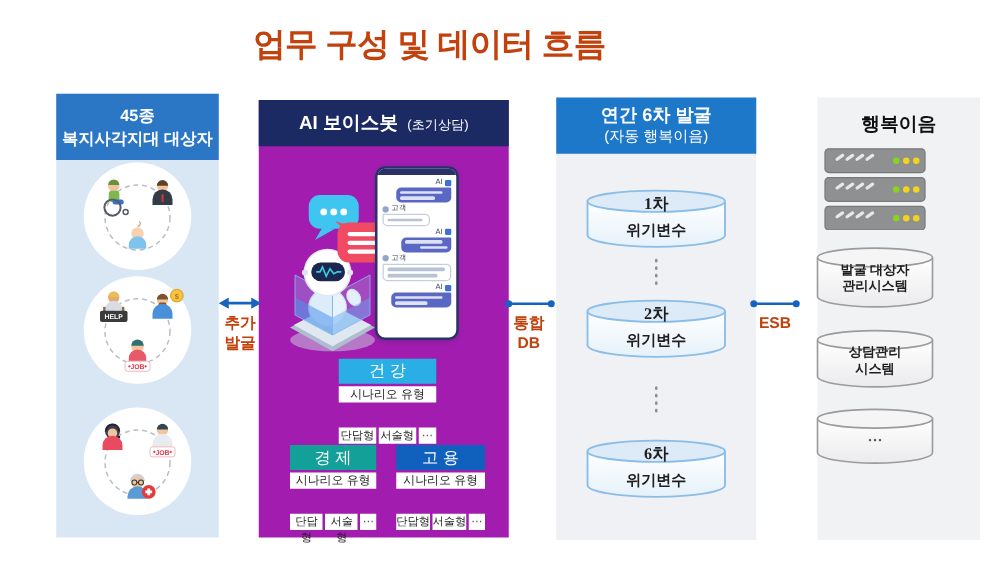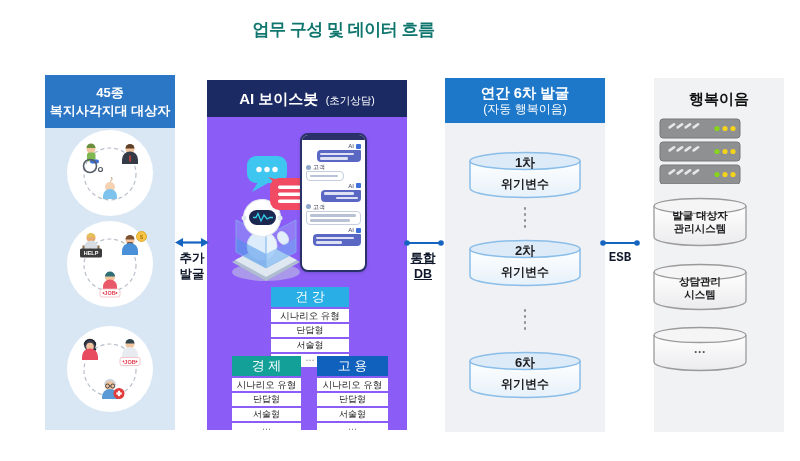--- a/index.html
+++ b/index.html
@@ -2,48 +2,48 @@
 <html><head>
 <meta charset="utf-8">
 <style>
   * { margin:0; padding:0; box-sizing:border-box; }
   html,body { background:#ffffff; }
   .canvas { position:relative; width:800px; height:461px; background:#ffffff;
             font-family:"Liberation Sans", sans-serif; overflow:hidden; }
   .abs { position:absolute; }
 
   .page-title { position:absolute; left:0; top:18px; width:687px; text-align:center;
-                font-size:17px; font-weight:800; color:#0f766e; letter-spacing:-0.5px; }
+                font-size:26px; font-weight:800; color:#c2410c; letter-spacing:-0.5px; }
 
   
   .panel { position:absolute; }
   .p1 { left:45px; top:75px; width:130px; height:355px; background:#D9E7F5; }
   .p1-header { position:absolute; left:0; top:0; width:130px; height:53px; background:#2B77C5;
                color:#fff; font-weight:700; font-size:13px; text-align:center; line-height:18px; padding-top:9px; }
-  .p2 { left:207px; top:80px; width:200px; height:350px; background:#8b5cf6;padding-left:26px; }
+  .p2 { left:207px; top:80px; width:200px; height:350px; background:#a21caf;padding-left:26px; }
   .p2-header { position:absolute; left:0; top:0; width:200px; height:37px; background:#1B2A63;
                color:#fff; text-align:center; line-height:37px; }
   .p2-header .main { font-size:15px; font-weight:700; }
   .p2-header .sub  { font-size:10.5px; font-weight:400; margin-left:3px; }
   .p3 { left:445px; top:78px; width:160px; height:354px; background:#F0F1F4; }
   .p3-header { position:absolute; left:0; top:0; width:160px; height:45px; background:#1E78CA;
                color:#fff; text-align:center; padding-top:6px; }
   .p3-header .main { font-size:14.5px; font-weight:700; line-height:18px; }
   .p3-header .sub  { font-size:12px; font-weight:400; line-height:15px; }
   .p4 { left:635px; top:78px; width:130px; height:354px; background:#F1F2F4;margin-left:19px; }
   .p4-title { position:absolute; left:0; top:12px; width:130px; text-align:center;
               font-size:15px; font-weight:700; color:#111; }
 
   
   .figcircle { position:absolute; width:86px; height:86px; background:#ffffff; border-radius:50%; }
   .figcircle svg { position:absolute; left:0; top:0; }
 
   
   .conn-label { position:absolute; text-align:center; font-size:12.5px; font-weight:700;
-                color:#0f172a; line-height:16px; }
+                color:#c2410c; line-height:16px; }
 
   
   .phone { position:absolute; left:300px; top:133px; width:67px; height:139px;
            background:#fff; border:2px solid #2A3168; border-radius:8px; overflow:hidden;
            box-shadow:0 1px 3px rgba(30,50,90,.25); }
   .phone-bar { height:5px; background:#2A3168; }
   .chat { padding:2px 4px; display:flex; flex-direction:column; gap:1px; }
   .msg { display:flex; flex-direction:column; }
   .msg.right { align-items:flex-end; }
   .msg.left  { align-items:flex-start; }
@@ -59,28 +59,28 @@
 
   
   .catbox { position:absolute; }
   .cat-header { height:20px; line-height:20px; text-align:center; color:#fff;
                 font-size:13px; font-weight:400; }
   .cat-health .cat-header { background:#29AEE6; }
   .cat-econ   .cat-header { background:#13A098; }
   .cat-emp    .cat-header { background:#1061BD; }
   .cat-sub { margin-top:2px; background:#fff; height:13px; line-height:13px;
              text-align:center; font-size:9.5px; color:#222; }
-  .cat-cells { margin-top:2px; display:flex; gap:2px;flex-direction:column; }
+  .cat-cells { margin-top:20px; display:flex; gap:2px; }
   .cat-cell { background:#fff; height:13px; line-height:13px; text-align:center;
               font-size:9px; color:#222; }
   .cat-cell.c1,.cat-cell.c2 { flex:1.15; }
   .cat-cell.c3 { flex:0.55; color:#555; }
 
   
-  .cyl { position:absolute; }
+  .cyl { position:absolute;font-family:Liberation Serif, serif; }
   .cyl svg { position:absolute; left:0; top:0; }
   .cyl .t { position:absolute; left:0; width:100%; text-align:center; color:#1d1d1f; }
   .cyl-blue .t1 { top:4px;  font-size:13px; font-weight:700; }
   .cyl-blue .t2 { top:26px; font-size:12px; font-weight:700; }
   .cyl-gray .t1 { top:13px; font-size:10.5px; font-weight:600; }
   .cyl-gray .t2 { top:26px; font-size:10.5px; font-weight:600; }
   .cyl-gray.single .t1 { top:20px; font-size:12px; font-weight:700; color:#555; }
 
   .vdots { position:absolute; width:8px; display:flex; flex-direction:column; align-items:center; gap:3.5px; }
   .vdots i { width:2.6px; height:2.6px; border-radius:50%; background:#8A8F98; display:block; }
@@ -459,27 +459,27 @@
   <div class="conn-label" style="left:168px; top:250px; width:48px;">
     <div>추가</div>
     <div>발굴</div>
   </div>
 
   <svg class="abs" style="left:403px; top:238px;" width="42" height="10" viewBox="0 0 42 10">
     <line x1="4" y1="5" x2="38" y2="5" stroke="#1565C0" stroke-width="2"></line>
     <circle cx="4" cy="5" r="2.8" fill="#1565C0"></circle>
     <circle cx="38" cy="5" r="2.8" fill="#1565C0"></circle>
   </svg>
-  <div class="conn-label" style="left:399px; top:250px; width:48px;text-decoration:underline;">
+  <div class="conn-label" style="left:399px; top:250px; width:48px;">
     <div>통합</div>
     <div>DB</div>
   </div>
 
   <svg class="abs" style="left:599px; top:238px;" width="42" height="10" viewBox="0 0 42 10">
     <line x1="4" y1="5" x2="38" y2="5" stroke="#1565C0" stroke-width="2"></line>
     <circle cx="4" cy="5" r="2.8" fill="#1565C0"></circle>
     <circle cx="38" cy="5" r="2.8" fill="#1565C0"></circle>
   </svg>
-  <div class="conn-label" style="left:596px; top:250px; width:48px;font-family:Liberation Mono, monospace;">
+  <div class="conn-label" style="left:596px; top:250px; width:48px;">
     <div>ESB</div>
   </div>
 
 </div>
 
 </body></html>

